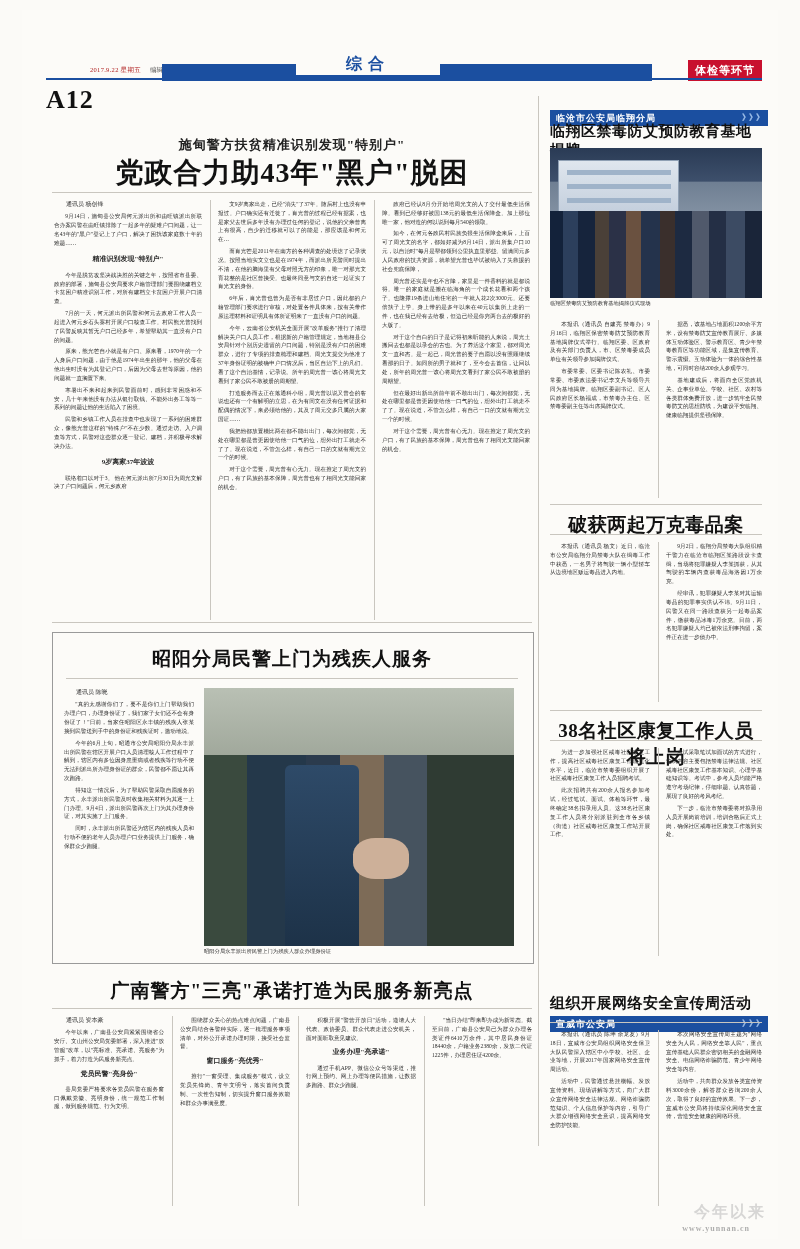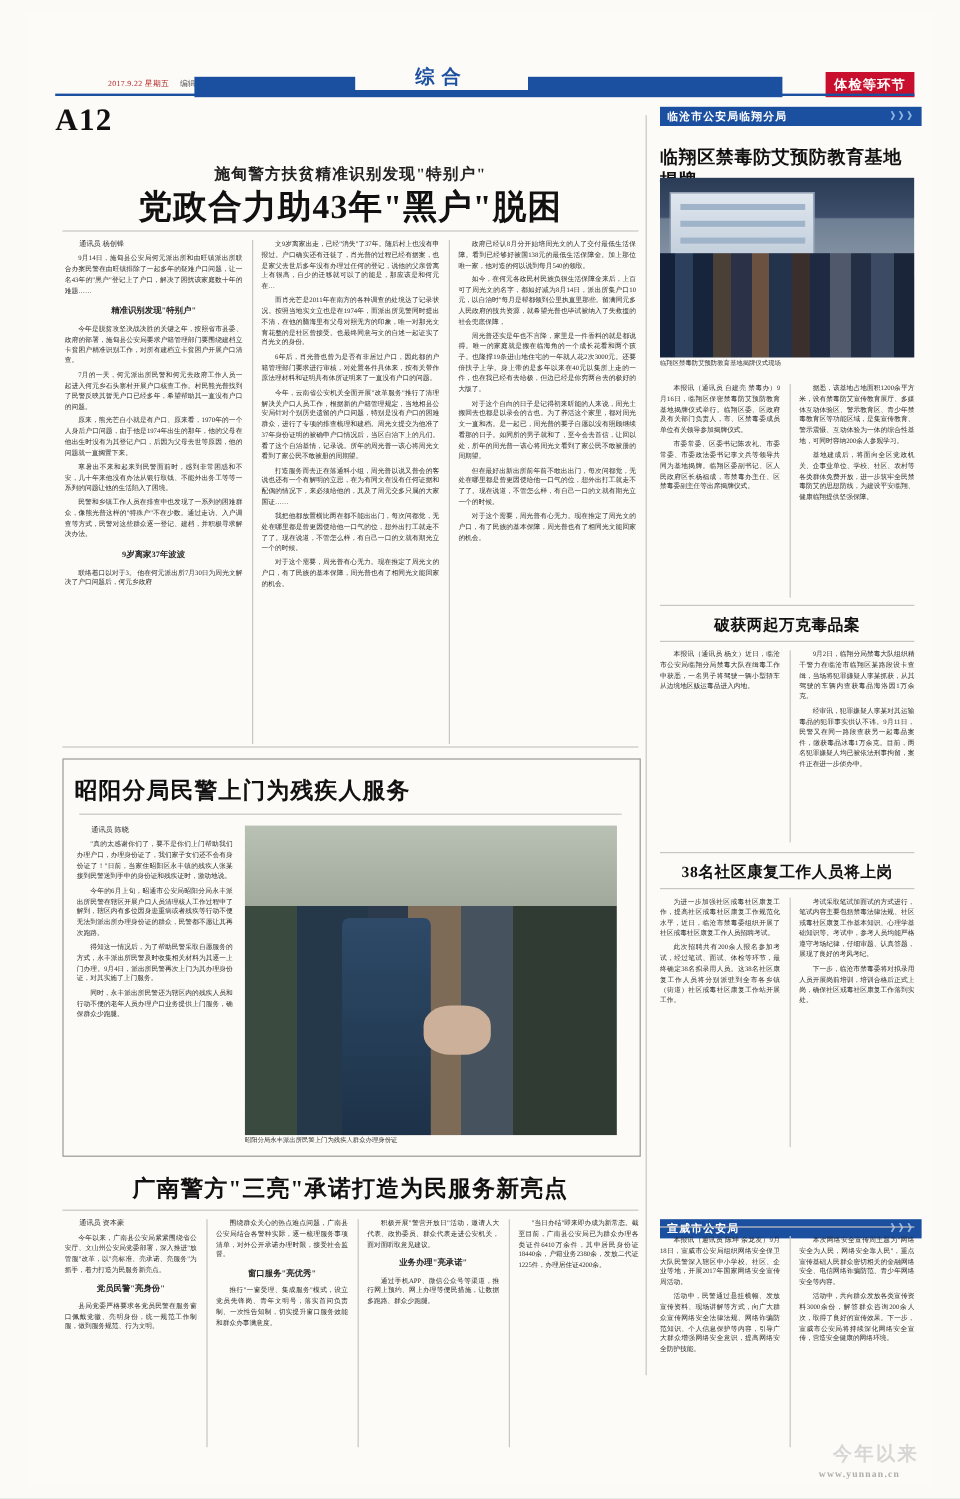--- a/index.html
+++ b/index.html
@@ -30,25 +30,25 @@
   .hrule{position:absolute;background:#c9c6bf;height:1px;}
 
   
   .photo{position:absolute;overflow:hidden;background:#888;}
   .cap{position:absolute;font-size:5.3px;color:#333;line-height:1.5;text-align:justify;}
 
   
   .sec-head{position:absolute;height:16px;background:#1b4fa0;color:#fff;font-size:9px;font-weight:bold;line-height:16px;padding-left:6px;letter-spacing:1px;}
   .sec-head .chev{position:absolute;right:5px;top:0;color:#9fc0ea;font-size:8px;letter-spacing:-1px;}
   .r-title{position:absolute;font-size:15px;font-weight:bold;color:#111;letter-spacing:.5px;}
-  .r-title2{position:absolute;font-size:13px;font-weight:bold;color:#111;letter-spacing:.5px;}
+  .r-title2{position:absolute;font-size:19px;font-weight:bold;color:#111;letter-spacing:.5px;}
 
   
   .boxart{position:absolute;border:1px solid #9a9a9a;background:#fcfbf8;}
-  .boxart-title{position:absolute;font-size:19px;font-weight:bold;color:#111;letter-spacing:1px;text-align:left;}
+  .boxart-title{position:absolute;font-size:19px;font-weight:bold;color:#111;letter-spacing:1px;text-align:center;}
 
   .bigtitle{position:absolute;font-size:19px;font-weight:bold;color:#111;letter-spacing:1px;text-align:center;}
 
   .watermark{position:absolute;right:28px;bottom:6px;font-size:8px;color:#9a9a9a;opacity:.8;letter-spacing:1px;font-weight:bold;}
   .wm2{position:absolute;right:12px;bottom:16px;font-size:16px;color:#b9b9b9;opacity:.55;font-weight:bold;letter-spacing:2px;}
 
   
   .ph-exhibit{width:100%;height:100%;background:
      linear-gradient(180deg,#2a3b55 0%,#3d4f6b 22%,#6f7f93 23%,#8c9aaa 55%,#46566e 56%,#2b3a4d 100%);}
   .ph-people{position:absolute;left:0;bottom:0;width:100%;height:58%;
@@ -165,21 +165,21 @@
     <p>积极开展"警营开放日"活动，邀请人大代表、政协委员、群众代表走进公安机关，面对面听取意见建议。</p>
     <p style="text-align:center;font-weight:bold;font-size:7px;text-indent:0;margin:5px 0;">业务办理"亮承诺"</p>
     <p>通过手机APP、微信公众号等渠道，推行网上预约、网上办理等便民措施，让数据多跑路、群众少跑腿。</p>
   </div>
   <div class="vrule" style="left:402px;top:1006px;height:190px;"></div>
 
   <div class="col" style="left:410px;top:1006px;width:100px;">
     <p>"当日办结"即来即办成为新常态。截至目前，广南县公安局已为群众办理各类证件6410万余件，其中居民身份证18440余，户籍业务2380余，发放二代证1225件，办理居住证4200余。</p>
   </div>
 
-  <div class="sec-head" style="left:528px;top:79px;width:212px;">
+  <div class="sec-head" style="left:528px;top:100px;width:212px;">
     <span>临沧市公安局临翔分局</span>
     <span class="chev">》》》</span>
   </div>
   <div class="r-title" style="left:528px;top:112px;width:212px;">临翔区禁毒防艾预防教育基地揭牌</div>
 
   <div class="photo" style="left:528px;top:138px;width:212px;height:150px;">
     <div class="ph-exhibit">
           <div class="ph-board"></div>
           <div class="ph-people"></div>
         </div>
@@ -220,20 +220,21 @@
   <div class="vrule" style="left:636px;top:738px;height:208px;"></div>
   <div class="col" style="left:644px;top:738px;width:96px;">
     <p>考试采取笔试加面试的方式进行，笔试内容主要包括禁毒法律法规、社区戒毒社区康复工作基本知识、心理学基础知识等。考试中，参考人员均能严格遵守考场纪律，仔细审题、认真答题，展现了良好的考风考纪。</p>
     <p>下一步，临沧市禁毒委将对拟录用人员开展岗前培训，培训合格后正式上岗，确保社区戒毒社区康复工作落到实处。</p>
   </div>
 
   <div class="sec-head" style="left:528px;top:958px;width:212px;margin-top:48px;">
     <span>宣威市公安局</span>
     <span class="chev">》》》</span>
   </div>
+  <div class="r-title" style="left:528px;top:984px;width:212px;">组织开展网络安全宣传周活动</div>
   <div class="hrule" style="left:528px;top:1012px;width:212px;"></div>
 
   <div class="col" style="left:528px;top:1020px;width:100px;">
     <p>本报讯（通讯员 陈坤 余龙友）9月18日，宣威市公安局组织网络安全保卫大队民警深入辖区中小学校、社区、企业等地，开展2017年国家网络安全宣传周活动。</p>
     <p>活动中，民警通过悬挂横幅、发放宣传资料、现场讲解等方式，向广大群众宣传网络安全法律法规、网络诈骗防范知识、个人信息保护等内容，引导广大群众增强网络安全意识，提高网络安全防护技能。</p>
   </div>
   <div class="vrule" style="left:636px;top:1020px;height:176px;"></div>
   <div class="col" style="left:644px;top:1020px;width:96px;">
     <p>本次网络安全宣传周主题为"网络安全为人民，网络安全靠人民"，重点宣传基础人民群众密切相关的金融网络安全、电信网络诈骗防范、青少年网络安全等内容。</p>
     <p>活动中，共向群众发放各类宣传资料3000余份，解答群众咨询200余人次，取得了良好的宣传效果。下一步，宣威市公安局将持续深化网络安全宣传，营造安全健康的网络环境。</p>

